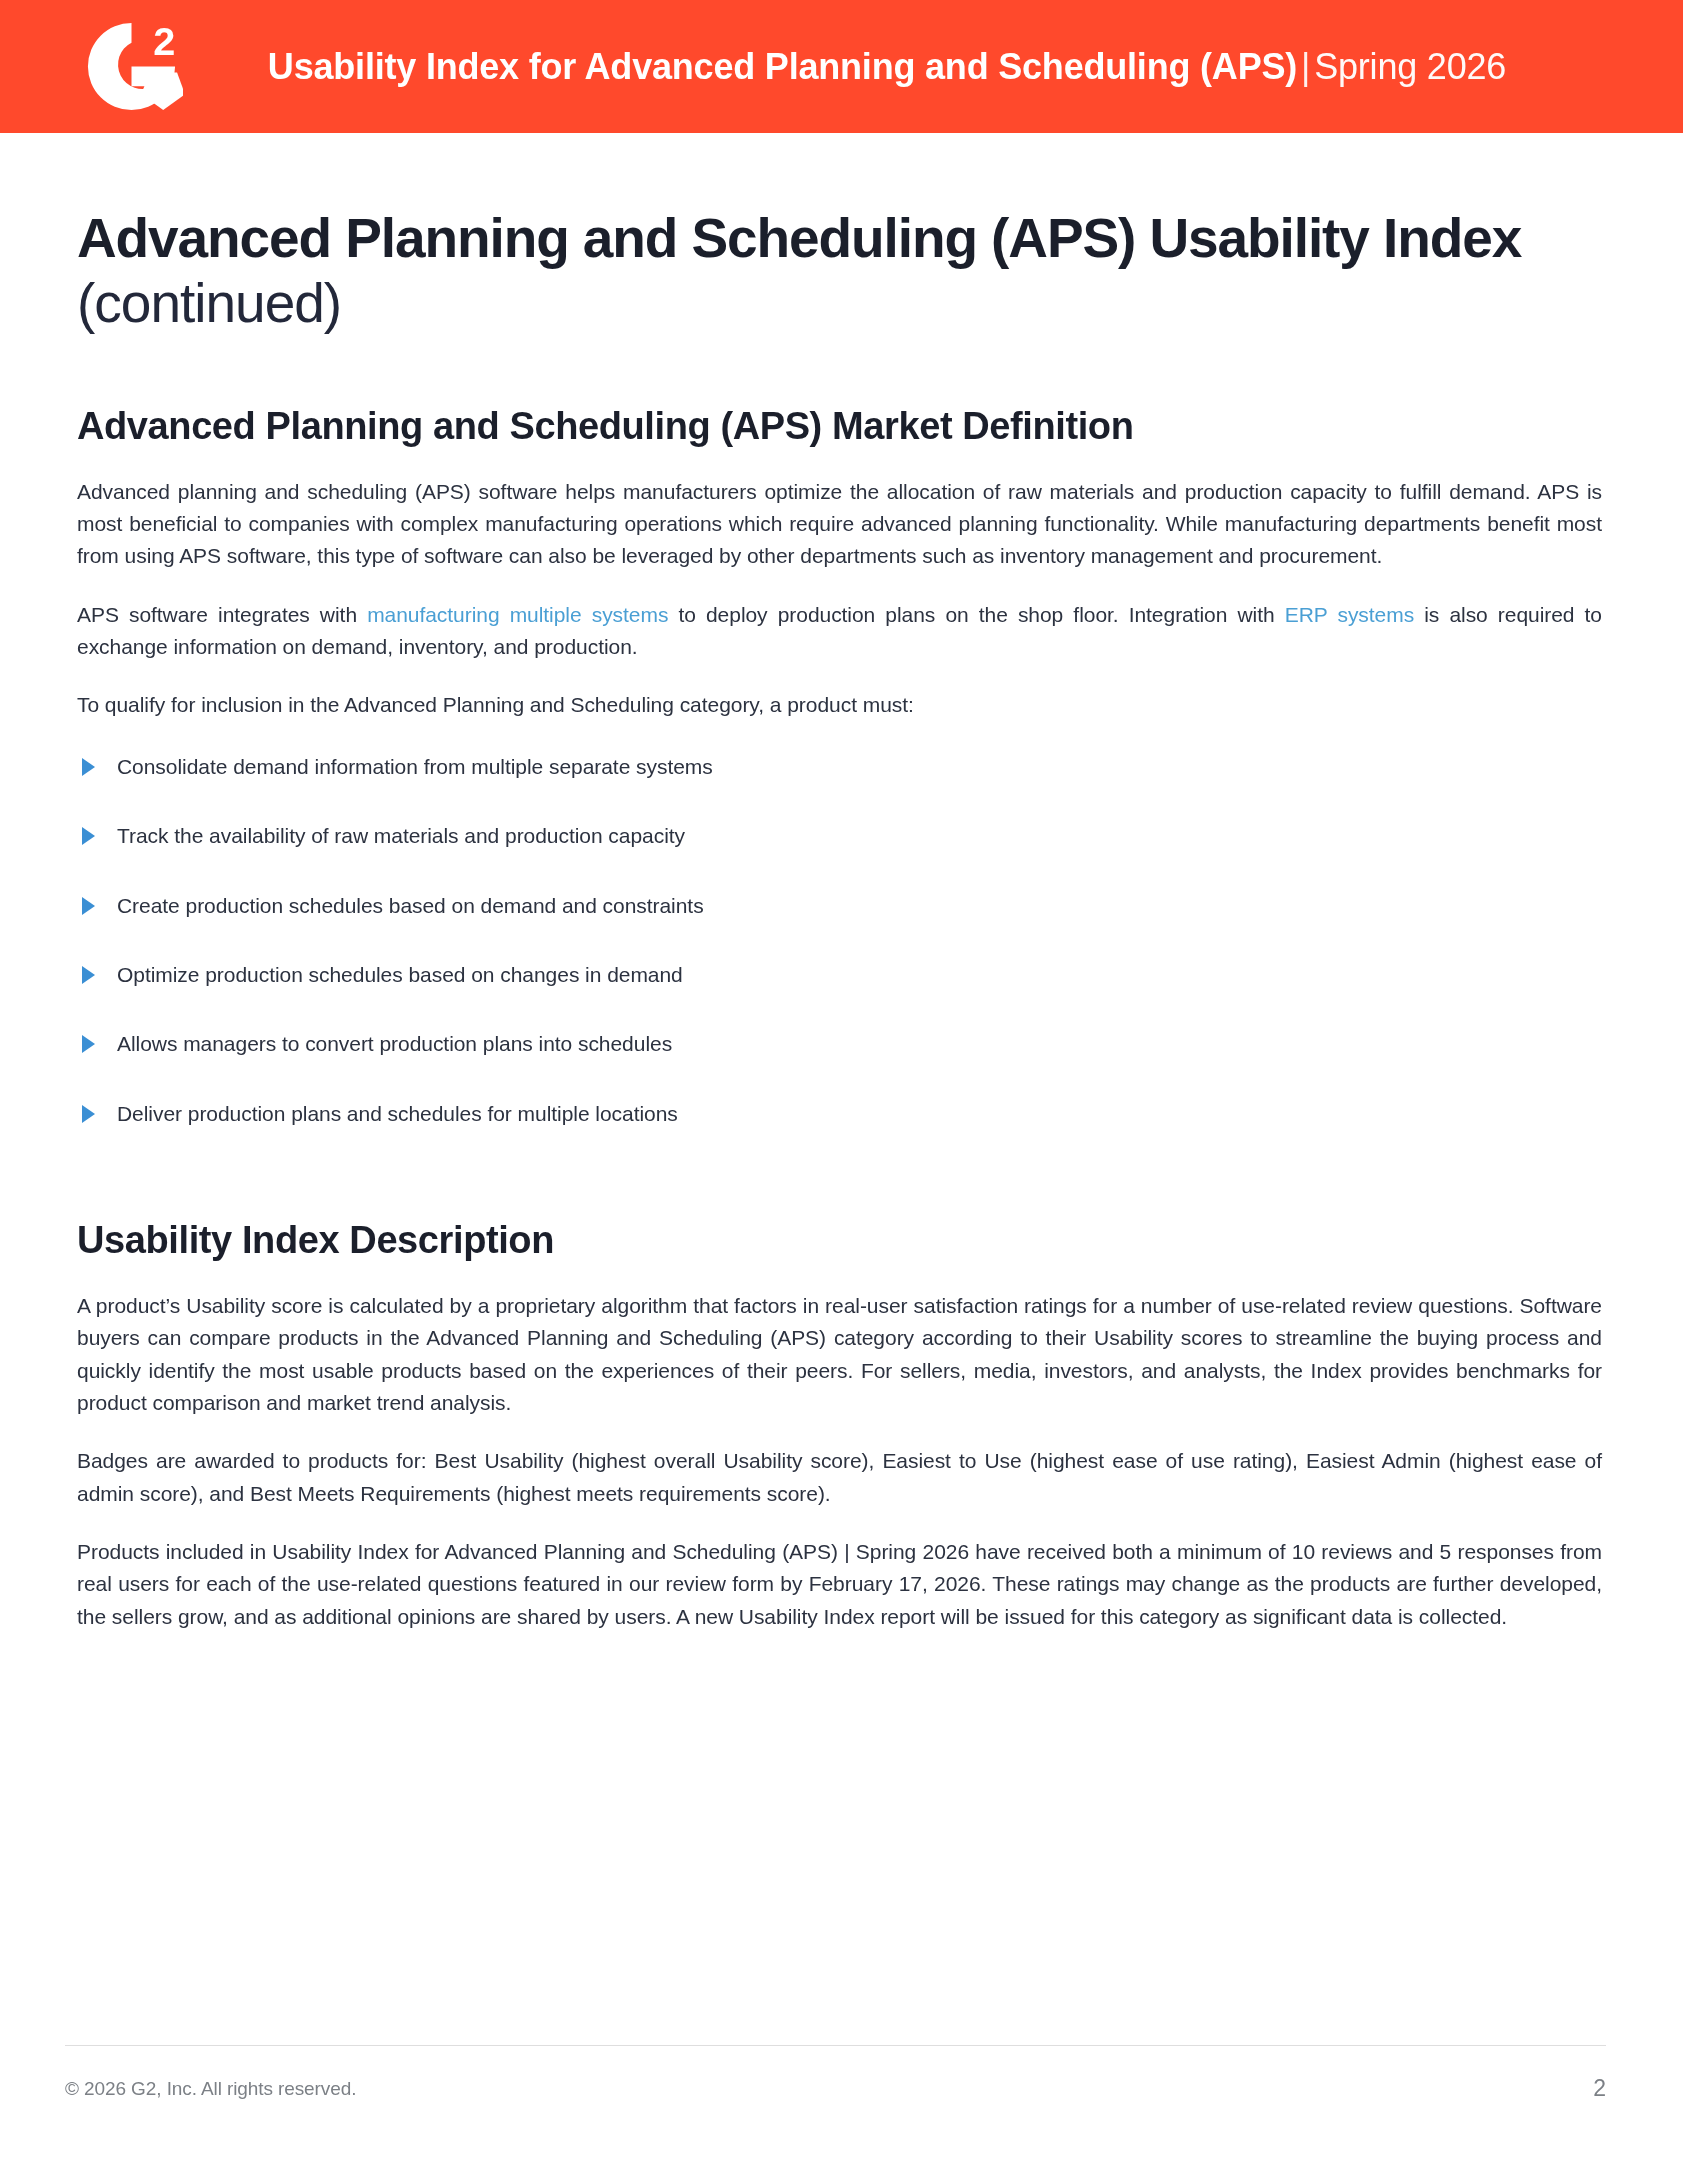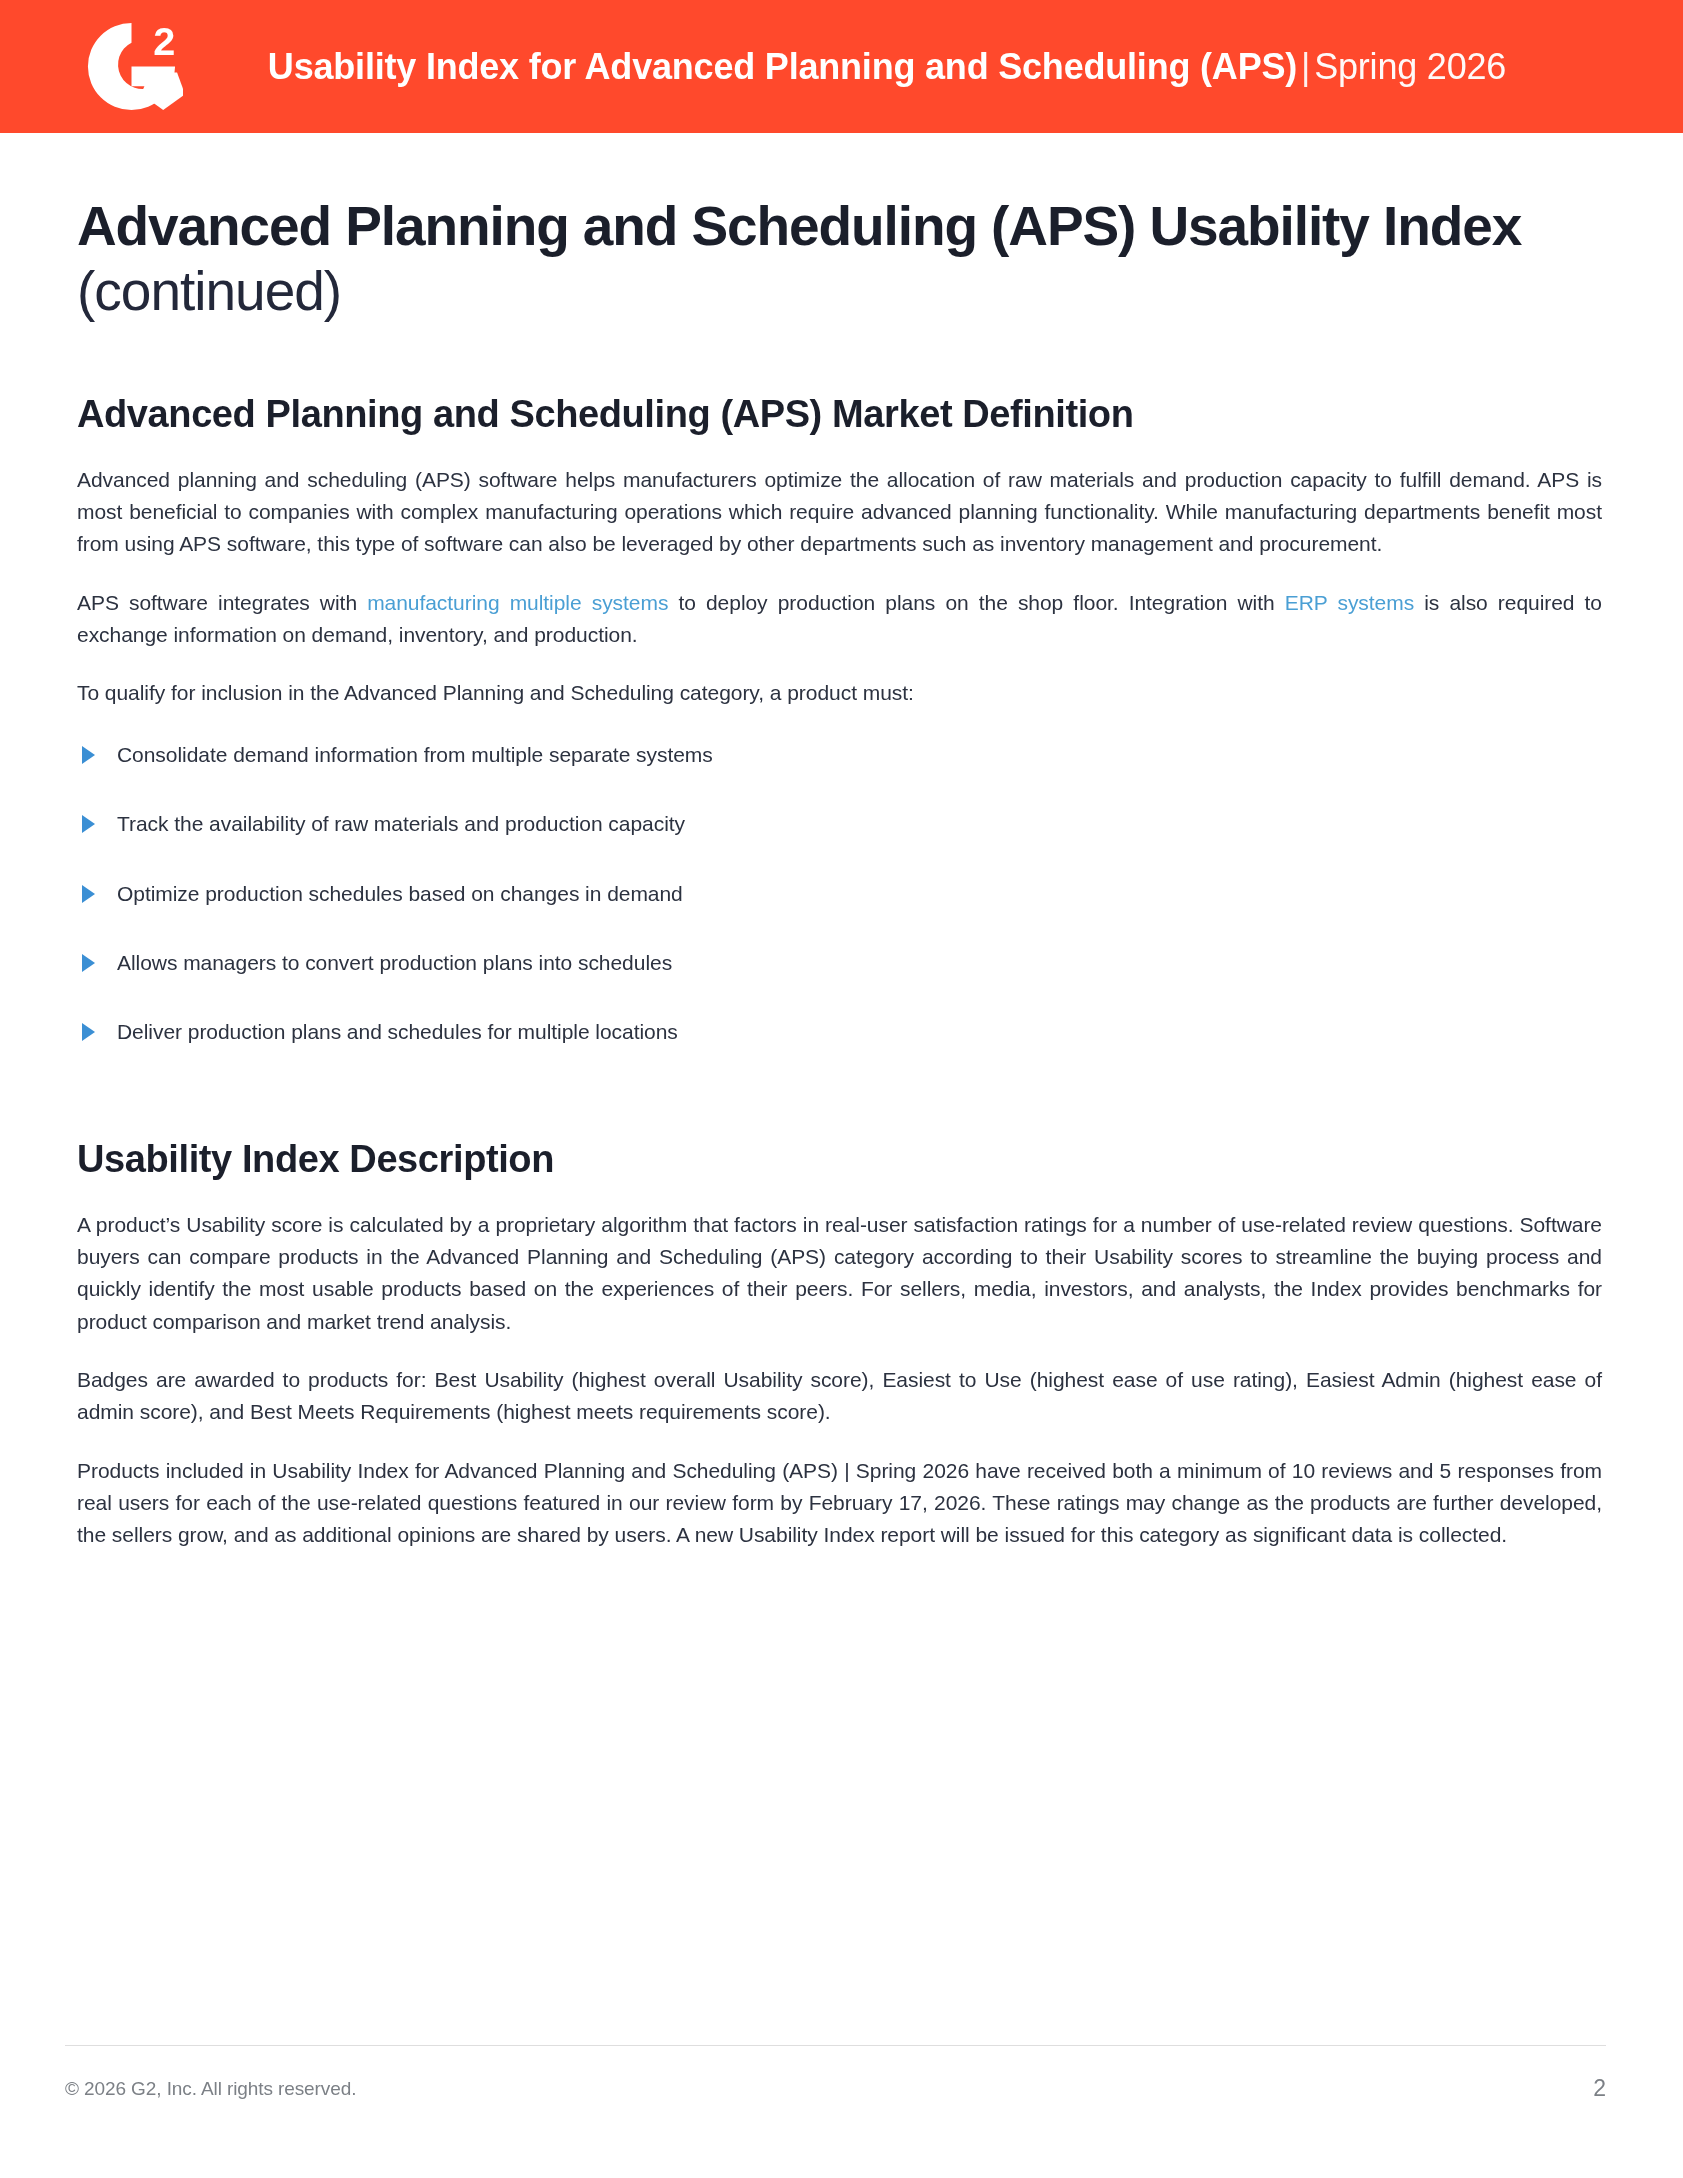--- a/index.html
+++ b/index.html
@@ -58,21 +58,21 @@
   .header-title .ht-sep {
     font-weight: 300;
     opacity: 0.92;
     padding: 0 4px;
   }
   .header-title .ht-light { font-weight: 300; opacity: 0.97; }
 
   
   .content {
     flex: 1 1 auto;
-    padding: 0 77px;
+    padding: 12px 77px;
     box-sizing: border-box;
     position: relative;
   }
   .inner {
     width: 1525px;
     max-width: 1525px;
   }
 
   .doc-title {
     margin: 0;
@@ -217,20 +217,24 @@
         <li>
           <span class="bullet-arrow"></span>
           <span>Consolidate demand information from multiple separate systems</span>
         </li>
         <li>
           <span class="bullet-arrow"></span>
           <span>Track the availability of raw materials and production capacity</span>
         </li>
         <li>
           <span class="bullet-arrow"></span>
+          <span>Create production schedules based on demand and constraints</span>
+        </li>
+        <li>
+          <span class="bullet-arrow"></span>
           <span>Optimize production schedules based on changes in demand</span>
         </li>
         <li>
           <span class="bullet-arrow"></span>
           <span>Allows managers to convert production plans into schedules</span>
         </li>
         <li>
           <span class="bullet-arrow"></span>
           <span>Deliver production plans and schedules for multiple locations</span>
         </li>

